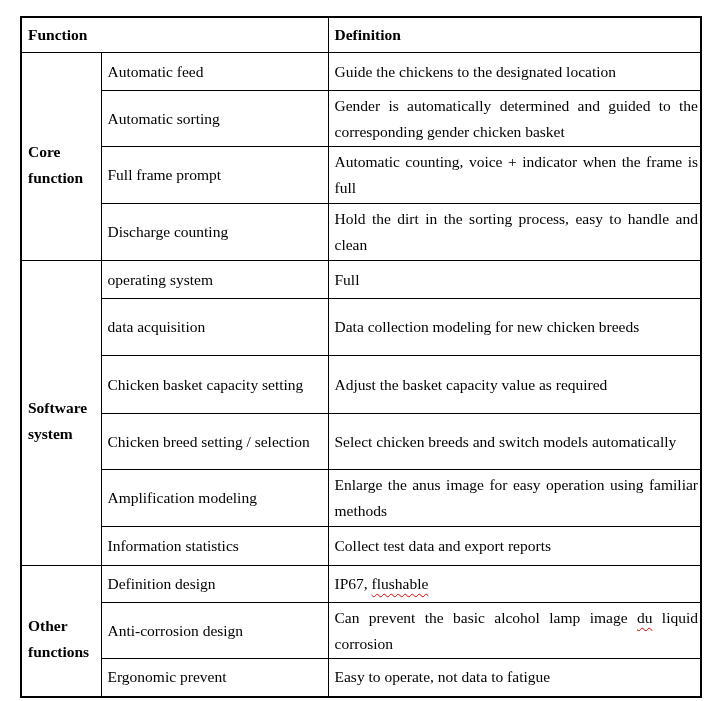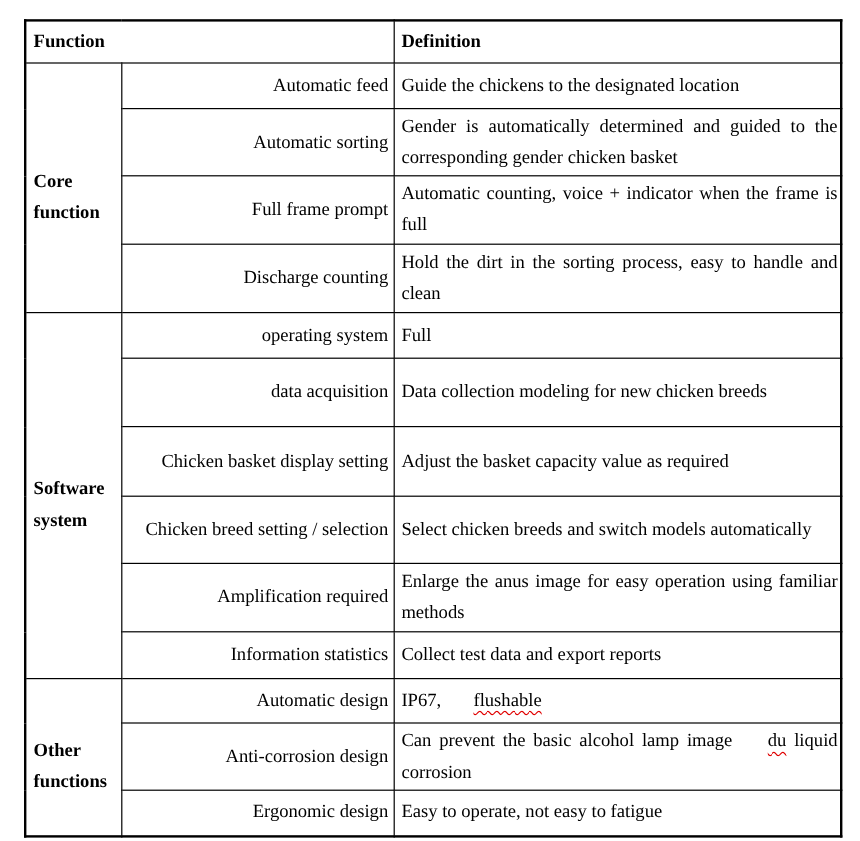--- a/index.html
+++ b/index.html
@@ -40,34 +40,33 @@
     padding: 4px 6px;
     text-align: left;
   }
   td.c1 {
     font-weight: bold;
     padding: 17px 4px 1px 6px;
     text-align: left;
   }
   td.c2 {
     padding: 1px 4px 1px 6px;
-    text-align: right;
+    text-align: left;
   }
   td.c3 {
     padding: 1px 2px 1px 6px;
     text-align: justify;
   }
   .misspell {
     text-decoration: underline;
     text-decoration-style: wavy;
     text-decoration-color: #e00000;
     text-decoration-thickness: 1px;
     text-underline-offset: 4px;
     text-decoration-skip-ink: none;
-    margin-left: 23px;
   }
 </style>
 </head>
 <body>
 
 <div class="page">
   <table class="spec">
     <colgroup>
       <col style="width:80px">
       <col style="width:227px">
@@ -101,44 +100,44 @@
     <tr style="height:38px">
       <td class="c1" rowspan="6">Software system</td>
       <td class="c2">operating system</td>
       <td class="c3">Full</td>
     </tr>
     <tr style="height:57px">
       <td class="c2">data acquisition</td>
       <td class="c3">Data collection modeling for new chicken breeds</td>
     </tr>
     <tr style="height:58px">
-      <td class="c2">Chicken basket display setting</td>
+      <td class="c2">Chicken basket capacity setting</td>
       <td class="c3">Adjust the basket capacity value as required</td>
     </tr>
     <tr style="height:56px">
       <td class="c2">Chicken breed setting / selection</td>
       <td class="c3">Select chicken breeds and switch models automatically</td>
     </tr>
     <tr style="height:57px">
-      <td class="c2">Amplification required</td>
+      <td class="c2">Amplification modeling</td>
       <td class="c3">Enlarge the anus image for easy operation using familiar methods</td>
     </tr>
     <tr style="height:39px">
       <td class="c2">Information statistics</td>
       <td class="c3">Collect test data and export reports</td>
     </tr>
 
     <tr style="height:37px">
       <td class="c1" rowspan="3">Other functions</td>
-      <td class="c2">Automatic design</td>
+      <td class="c2">Definition design</td>
       <td class="c3"><span>IP67, </span><span class="misspell">flushable</span><span></span></td>
     </tr>
     <tr style="height:56px">
       <td class="c2">Anti-corrosion design</td>
       <td class="c3"><span>Can prevent the basic alcohol lamp image </span><span class="misspell">du</span><span> liquid corrosion</span></td>
     </tr>
     <tr style="height:38px">
-      <td class="c2">Ergonomic design</td>
-      <td class="c3">Easy to operate, not easy to fatigue</td>
+      <td class="c2">Ergonomic prevent</td>
+      <td class="c3">Easy to operate, not data to fatigue</td>
     </tr>
   </tbody>
     </table>
 </div>
 
 </body></html>

